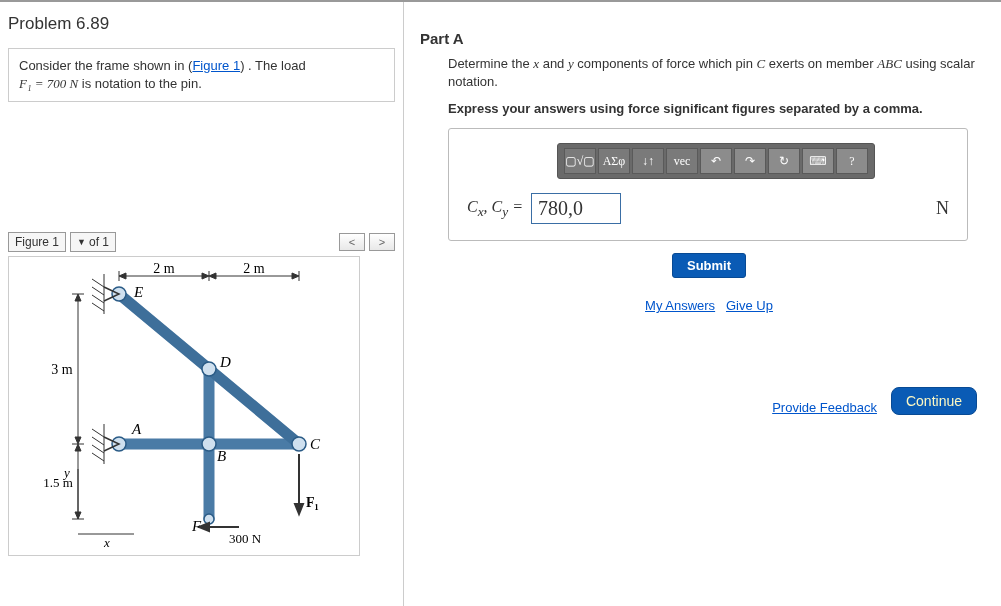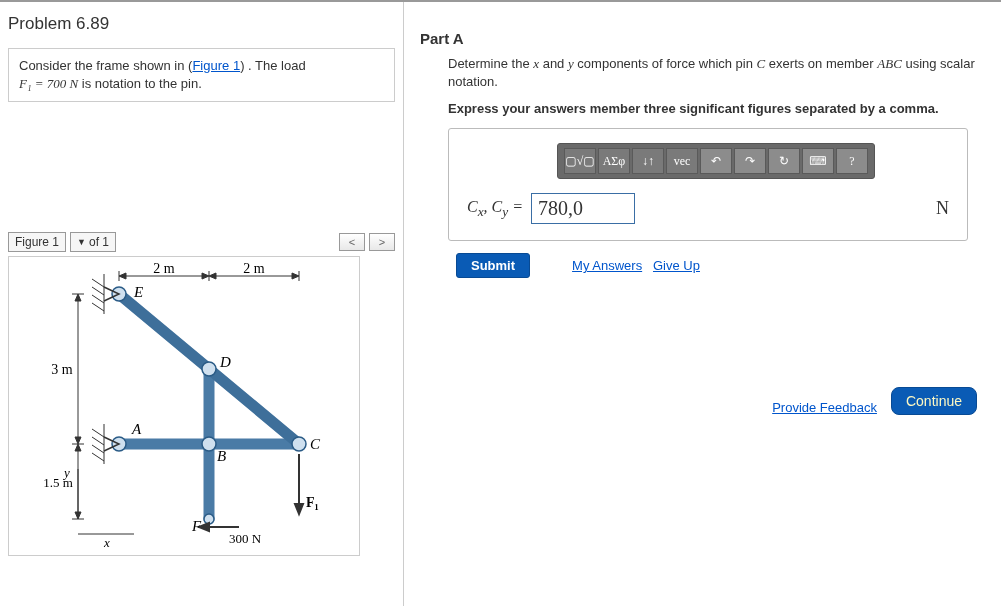--- a/index.html
+++ b/index.html
@@ -103,28 +103,28 @@
     cursor:pointer;
     font-family: 'Times New Roman', serif;
   }
   .tool-btn.light { background:#8c8c8c; }
   .answer-row { display:flex; align-items:center; gap:8px; }
   .answer-label { font-family: 'Times New Roman', serif; font-style: italic; font-size: 16px;}
   .answer-input {
     border: 1px solid #3a6ea5;
     font-size: 20px;
     padding: 3px 6px;
-    width: 104px;
+    width: 90px;
     font-family: 'Times New Roman', serif;
     color:#333;
   }
   .unit { font-family:'Times New Roman', serif; font-size:18px; margin-left:auto; }
   .submit-row {
-    margin: 12px 0 12px 36px;
-    display:flex; align-items:center; gap:42px;
+    margin: 12px 0 12px 13px;
+    display:flex; align-items:center; gap:20px;flex-direction:column;
   }
   .submit-btn {
     background: #0a5bb5;
     color: #fff;
     border: 1px solid #084a94;
     border-radius: 3px;
     padding: 4px 14px;
     font-weight: bold;
     font-size: 13px;
     cursor:pointer;
@@ -277,21 +277,21 @@
         <text x="178" y="272" font-size="15" font-style="italic">F</text>
       </svg>
     </div>
   </div>
 
   <div class="right-col">
     <div class="part-title">Part A</div>
     <div class="part-desc">
       <span>Determine the </span><span class="ital">x</span><span> and </span><span class="ital">y</span><span> components of force which pin </span><span class="ital">C</span><span> exerts on member </span><span class="ital">ABC</span><span> using scalar notation.</span>
     </div>
-    <div class="part-bold">Express your answers member three significant figures separated by a comma.</div>
+    <div class="part-bold">Express your answers using force significant figures separated by a comma.</div>
 
     <div class="answer-box">
       <div class="toolbar">
         <span class="tool-btn">▢√▢</span>
         <span class="tool-btn">ΑΣφ</span>
         <span class="tool-btn">↓↑</span>
         <span class="tool-btn">vec</span>
         <span class="tool-btn light">↶</span>
         <span class="tool-btn light">↷</span>
         <span class="tool-btn light">↻</span>

